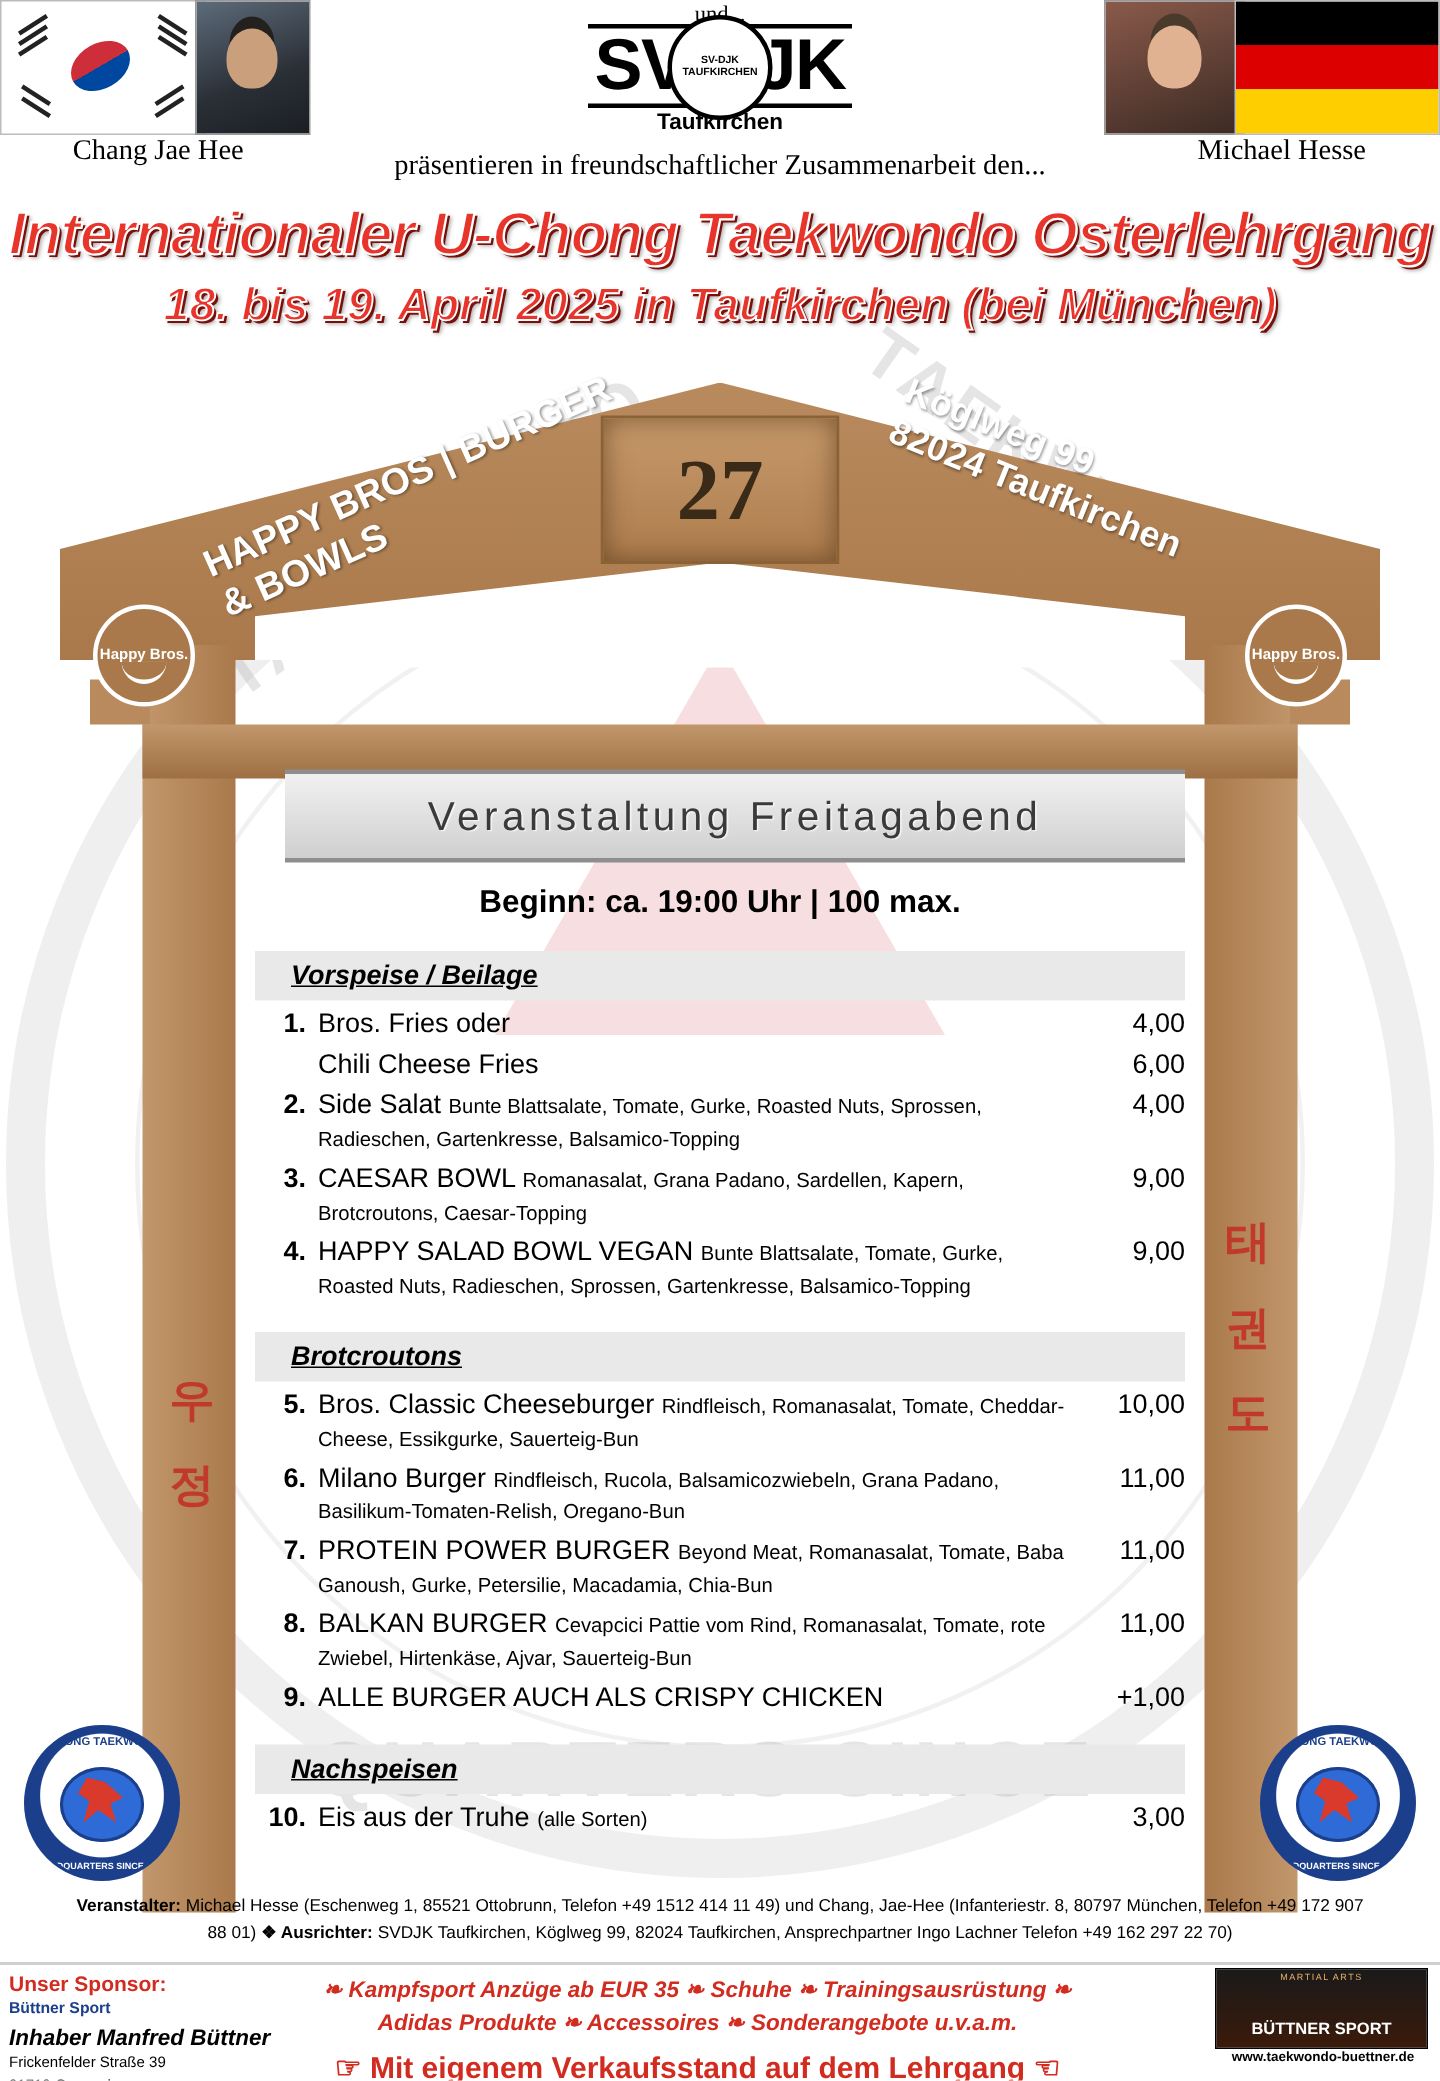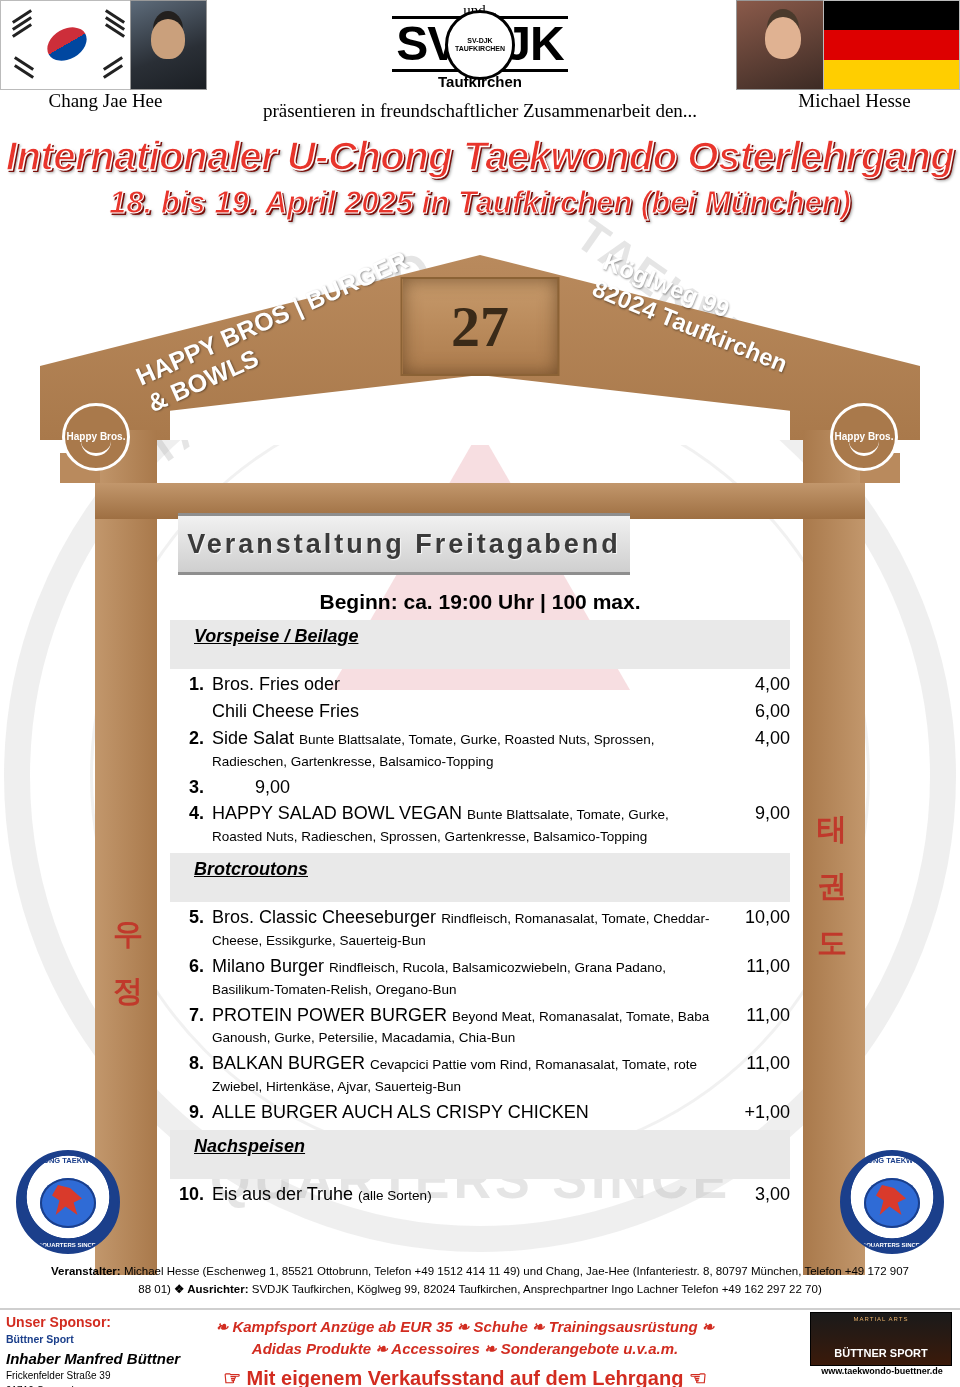--- a/index.html
+++ b/index.html
@@ -158,36 +158,36 @@
   .numberplate{
     position:absolute;left:50%;transform:translateX(-50%);top:22px;width:155px;height:95px;
     background:linear-gradient(180deg,#c79a6b,#ad7c4d);border:2px solid #8b6235;
     display:flex;align-items:center;justify-content:center;
     font-size:58px;font-weight:bold;color:#3a2a18;font-family:"Liberation Serif",serif;
     box-shadow:inset 0 0 18px rgba(90,60,30,.7);
   }
 
   
   .banner{
-    position:absolute;left:178px;top:258px;width:452px;height:56px;
+    position:absolute;left:190px;top:258px;width:600px;height:56px;
     background:linear-gradient(180deg,#f1f1f1,#cfcfcf);
     border-top:3px solid #8e8e8e;border-bottom:3px solid #8e8e8e;
     display:flex;align-items:center;justify-content:center;
-    font-size:27px;font-weight:bold;letter-spacing:3px;color:#3a3a3a;
+    font-size:27px;font-weight:normal;letter-spacing:3px;color:#3a3a3a;
     text-shadow:1px 1px 1px rgba(255,255,255,.8);
   }
 
   
   .menu{
     position:absolute;z-index:6;left:170px;width:620px;top:590px;
   }
   .beginn{text-align:center;font-size:21px;font-weight:bold;}
   .section-head{
-    background:#e9e9e9;padding:6px 0 22px 24px;font-size:18px;font-weight:bold;font-style:italic;
-    text-decoration:underline;margin-top:6px;
+    background:#e9e9e9;padding:6px 0 6px 24px;font-size:18px;font-weight:bold;font-style:italic;
+    text-decoration:underline;margin-top:20px;
   }
   .row{display:flex;align-items:flex-start;padding:5px 0 0 0;}
   .num{width:34px;text-align:right;font-weight:bold;font-size:18px;padding-right:8px;flex:none;}
   .desc{flex:1;font-size:18px;line-height:1.22;}
   .desc .ing{font-size:13.5px;}
   .price{width:72px;text-align:right;font-size:18px;flex:none;padding-left:6px;}
   .subline{display:flex;}
   .subline .num{visibility:hidden;}
 
   
@@ -342,20 +342,21 @@
         <div class="desc">Chili Cheese Fries</div>
         <div class="price">6,00</div>
       </div>
       <div class="row">
         <div class="num">2.</div>
         <div class="desc"><span>Side Salat</span> <span class="ing">Bunte Blattsalate, Tomate, Gurke, Roasted Nuts, Sprossen, Radieschen, Gartenkresse, Balsamico-Topping</span></div>
         <div class="price">4,00</div>
       </div>
       <div class="row">
         <div class="num">3.</div>
+        <div class="desc"><span>CAESAR BOWL</span> <span class="ing">Romanasalat, Grana Padano, Sardellen, Kapern, Brotcroutons, Caesar-Topping</span></div>
         <div class="price">9,00</div>
       </div>
       <div class="row">
         <div class="num">4.</div>
         <div class="desc"><span>HAPPY SALAD BOWL VEGAN</span> <span class="ing">Bunte Blattsalate, Tomate, Gurke, Roasted Nuts, Radieschen, Sprossen, Gartenkresse, Balsamico-Topping</span></div>
         <div class="price">9,00</div>
       </div>
       <div class="section-head">Brotcroutons</div>
       <div class="row">
         <div class="num">5.</div>

